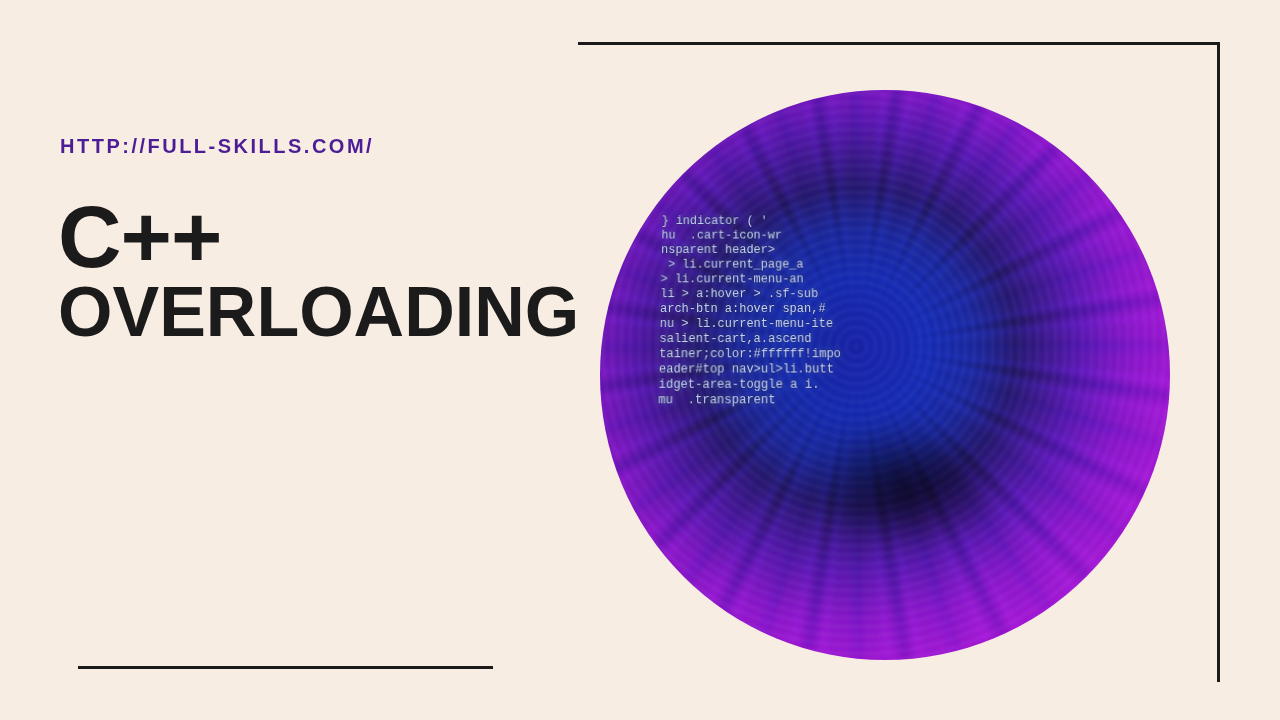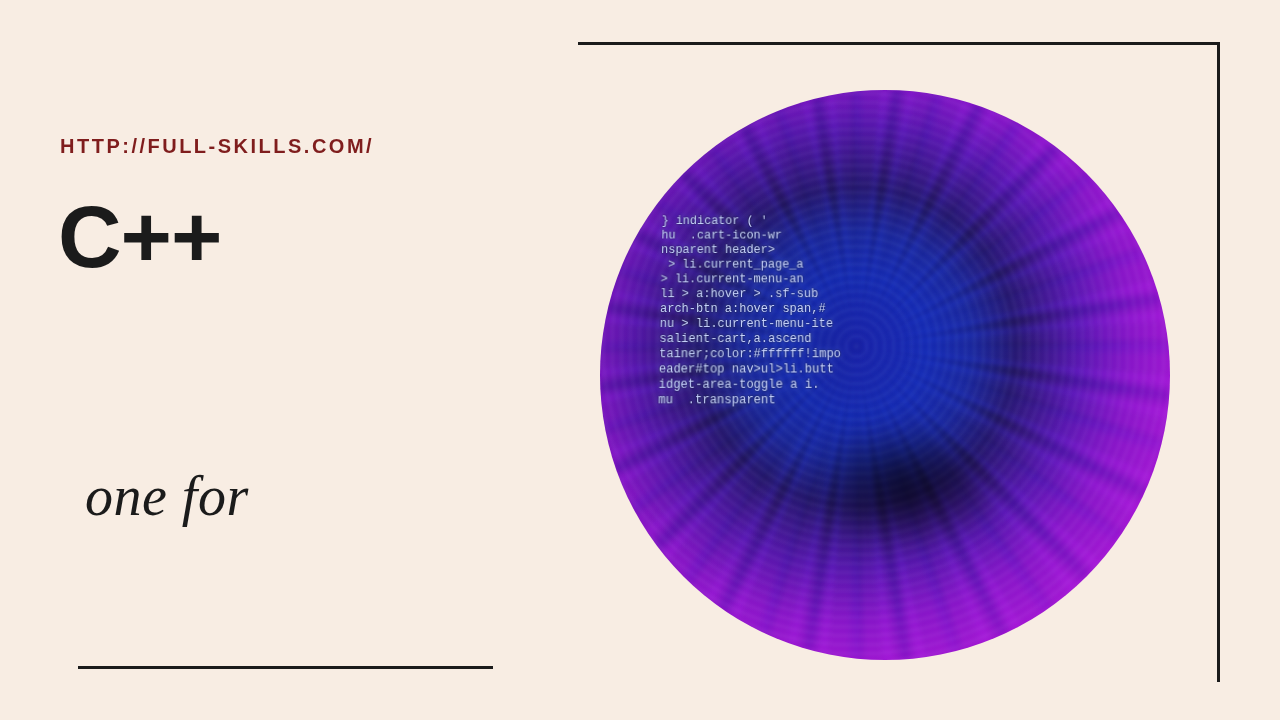--- a/index.html
+++ b/index.html
@@ -28,21 +28,21 @@
     background: #1b1b1b;
   }
 
   .url {
     position: absolute;
     top: 135px;
     left: 60px;
     font-size: 20px;
     letter-spacing: 2.5px;
     font-weight: 600;
-    color: #7f1d1d;
+    color: #4c1d95;
     font-family: 'Arial Black', Arial, sans-serif;
   }
 
   .title {
     position: absolute;
     top: 195px;
     left: 58px;
     line-height: 0.95;
     color: #1b1b1b;
     font-family: 'Arial Black', Arial, sans-serif;
@@ -138,24 +138,24 @@
 </head>
 <body>
 
 <div class="top-line"></div>
 <div class="vertical-line"></div>
 
 <div class="url">HTTP://FULL-SKILLS.COM/</div>
 
 <div class="title">
   <div class="line1">C++</div>
+  <div class="line2">OVERLOADING</div>
 </div>
 
 <div class="script-wrap">
-  <div>one for</div>
 </div>
 
 <div class="underline-bar"></div>
 
 <div class="circle">
   <div class="vortex"></div>
   <div class="vortex2"></div>
   <div class="dark-core"></div>
   <div class="code-text" id="codeText">} indicator ( '
 hu  .cart-icon-wr

